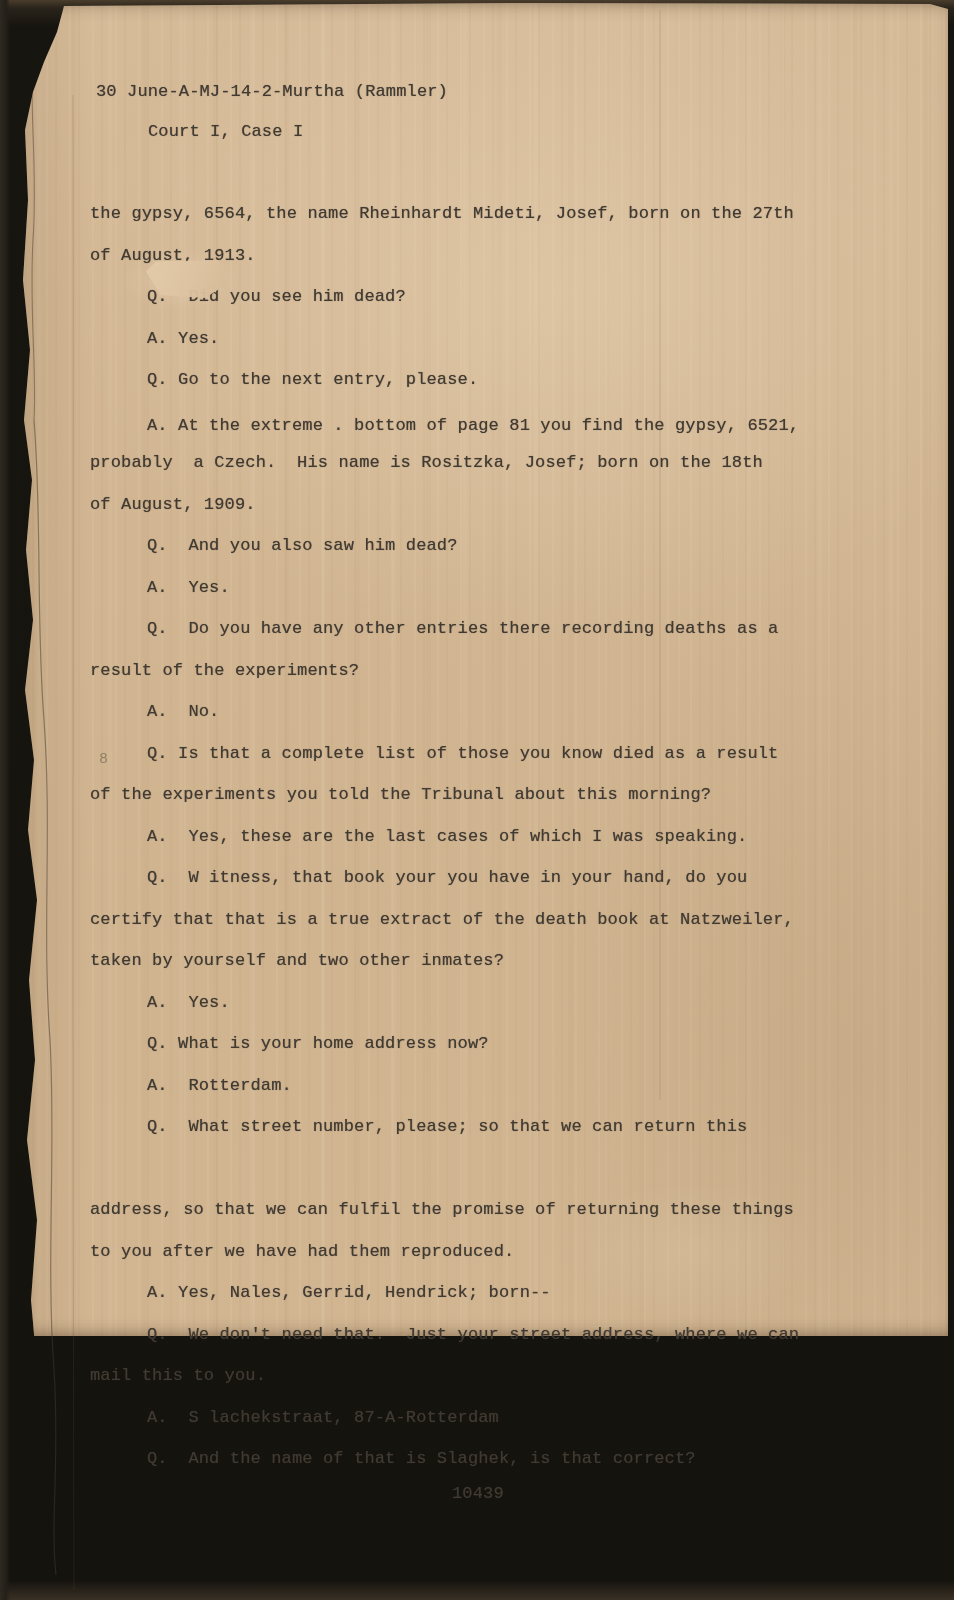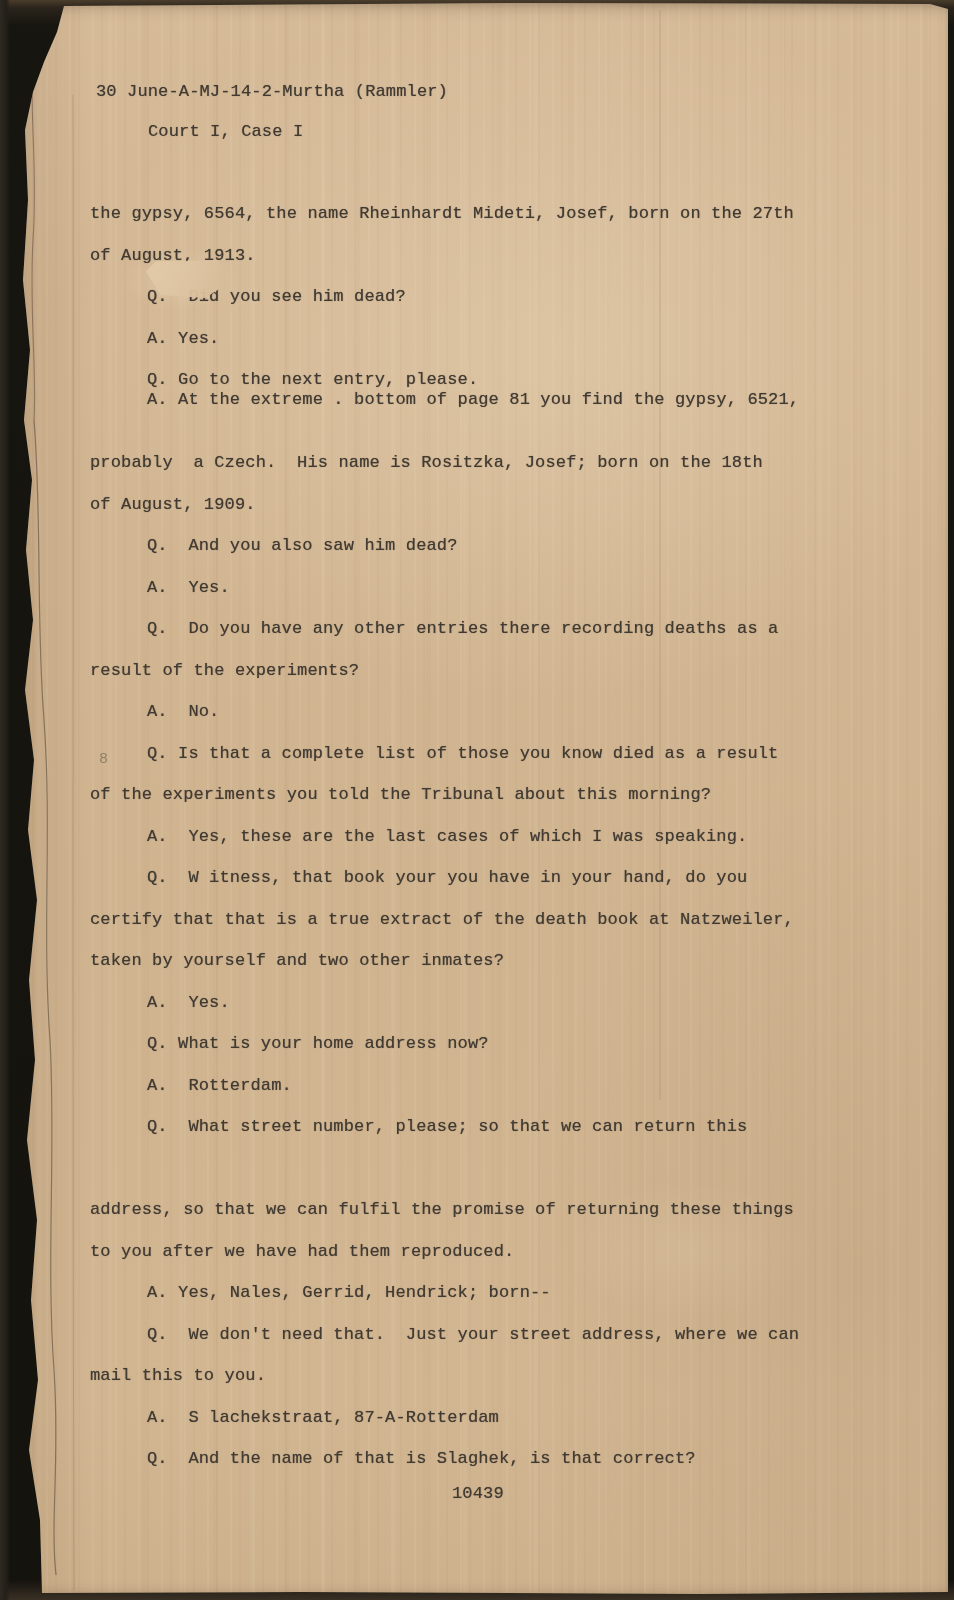--- a/index.html
+++ b/index.html
@@ -6,21 +6,21 @@
   body{
     width:954px;height:1600px;position:relative;overflow:hidden;
     background:linear-gradient(180deg,#4a3d2c 0px,#2a241b 8px,#17150f 26px,#15130e 1580px,#3a3125 1600px);
     font-family:"Liberation Mono","DejaVu Sans Mono",monospace;
   }
   .left-scrap{
     position:absolute;left:0;top:0;width:10px;height:1600px;
     background:linear-gradient(90deg,#2e2920 0,#23201a 6px,rgba(0,0,0,0) 10px);
   }
   .paper{
-    position:absolute;left:0;top:0;width:954px;height:1600px;
+    position:absolute;left:0;top:0;width:954px;height:1336px;
     background:
       radial-gradient(ellipse 700px 500px at 58% 22%, rgba(255,243,217,0.22), rgba(255,243,217,0) 70%),
       radial-gradient(ellipse 500px 700px at 90% 80%, rgba(120,88,55,0.10), rgba(120,88,55,0) 70%),
       linear-gradient(90deg, rgba(116,86,54,0.28) 0px, rgba(116,86,54,0.10) 40px, rgba(116,86,54,0) 90px),
       repeating-linear-gradient(90deg, rgba(255,240,214,0.07) 0 2px, rgba(0,0,0,0) 2px 9px, rgba(150,112,74,0.06) 9px 11px, rgba(0,0,0,0) 11px 23px),
       repeating-linear-gradient(90deg, rgba(160,124,86,0.05) 0 5px, rgba(0,0,0,0) 5px 37px, rgba(255,244,220,0.05) 37px 41px, rgba(0,0,0,0) 41px 71px),
       linear-gradient(180deg,#d6bb99 0,#d3b794 300px,#d0b490 900px,#d2b692 1400px,#cdb18c 1600px);
     clip-path:polygon(
       64px 6px, 520px 3px, 930px 4px, 948px 9px, 948px 1592px,
       700px 1594px, 300px 1592px, 42px 1593px,
@@ -67,21 +67,21 @@
   <div class="stain-b"></div>
 
   <div class="tl header1">30 June-A-MJ-14-2-Murtha (Rammler)</div>
   <div class="tl header2">Court I, Case I</div>
 
   <div class="tl p" style="top:204px">the gypsy, 6564, the name Rheinhardt Mideti, Josef, born on the 27th</div>
   <div class="tl p" style="top:246px">of August, 1913.</div>
   <div class="tl q" style="top:287px">Q.  Did you see him dead?</div>
   <div class="tl q" style="top:329px">A. Yes.</div>
   <div class="tl q" style="top:370px">Q. Go to the next entry, please.</div>
-  <div class="tl q" style="top:390px">A. At the extreme . bottom of page 81 you find the gypsy, 6521,</div>
+  <div class="tl q" style="top:416px">A. At the extreme . bottom of page 81 you find the gypsy, 6521,</div>
   <div class="tl p" style="top:453px">probably  a Czech.  His name is Rositzka, Josef; born on the 18th</div>
   <div class="tl p" style="top:495px">of August, 1909.</div>
   <div class="tl q" style="top:536px">Q.  And you also saw him dead?</div>
   <div class="tl q" style="top:578px">A.  Yes.</div>
   <div class="tl q" style="top:619px">Q.  Do you have any other entries there recording deaths as a</div>
   <div class="tl p" style="top:661px">result of the experiments?</div>
   <div class="tl q" style="top:702px">A.  No.</div>
   <div class="tl q" style="top:744px">Q. Is that a complete list of those you know died as a result</div>
   <div class="tl p" style="top:785px">of the experiments you told the Tribunal about this morning?</div>
   <div class="tl q" style="top:827px">A.  Yes, these are the last cases of which I was speaking.</div>

